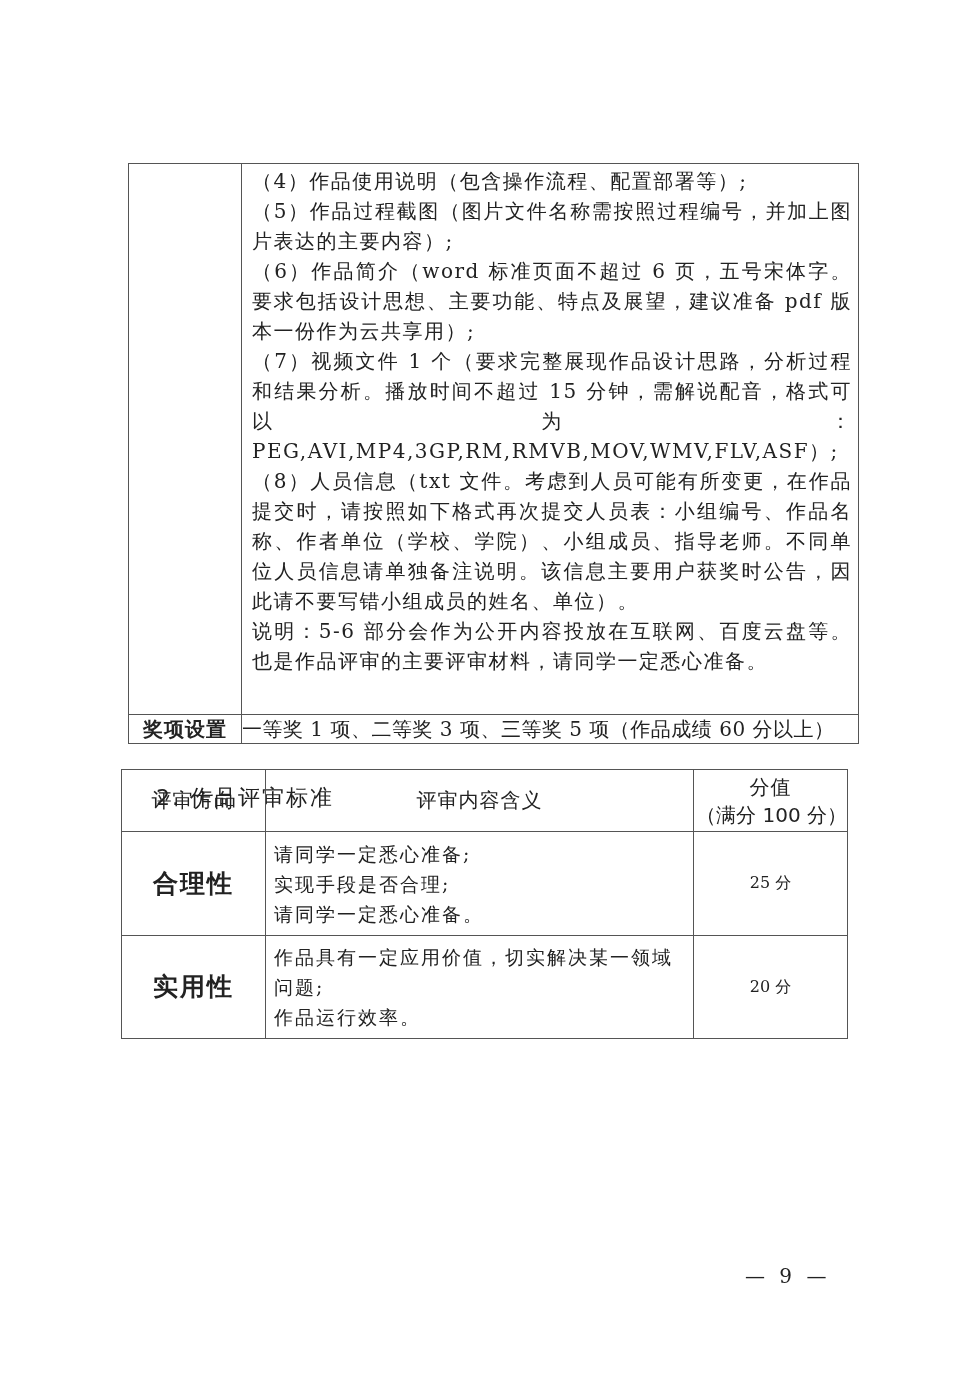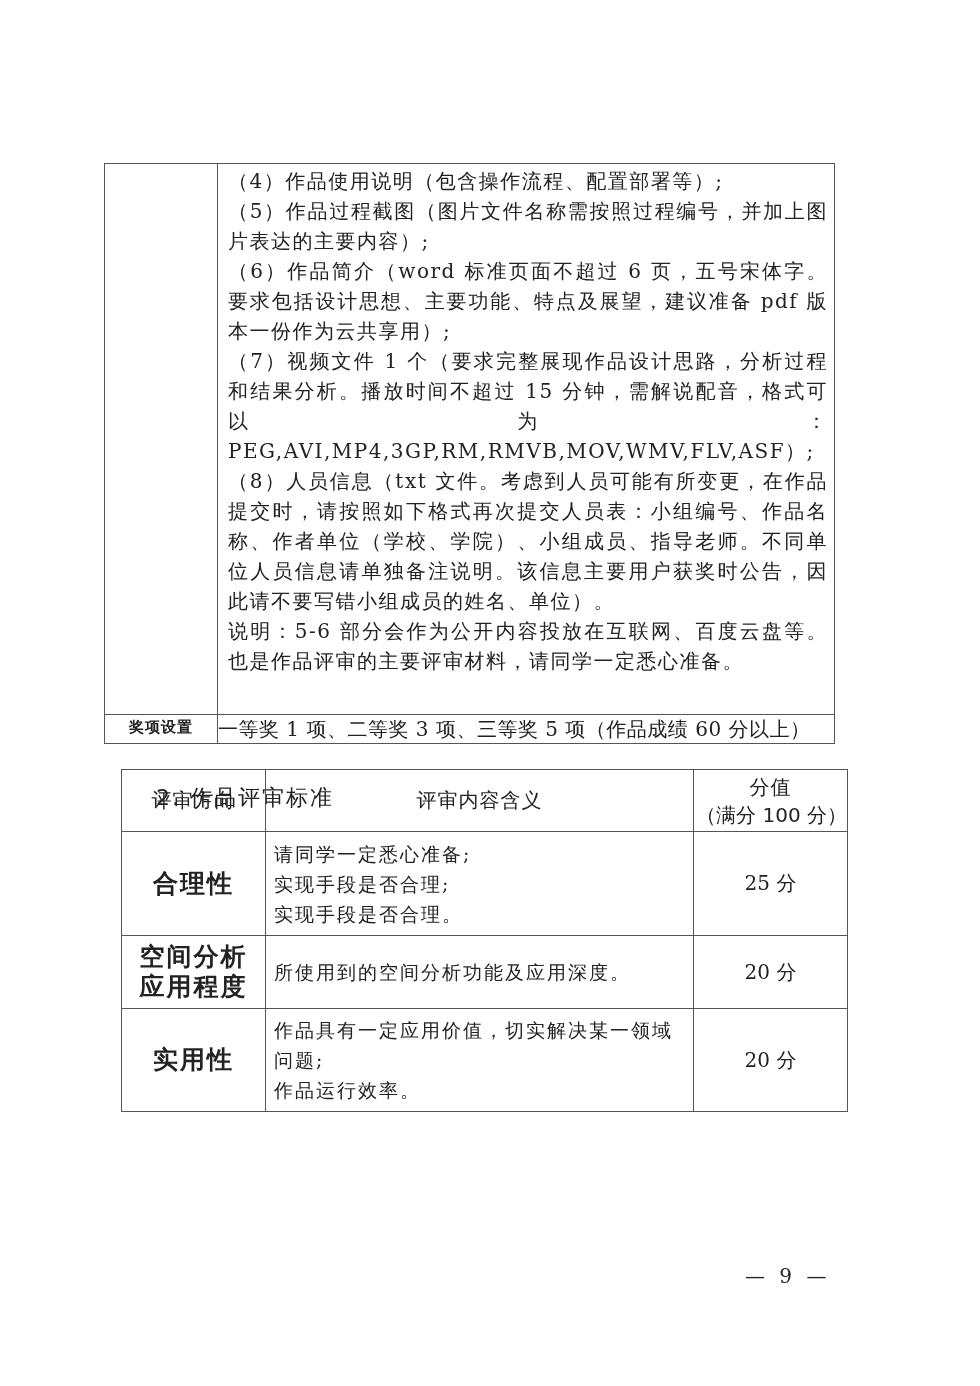--- a/index.html
+++ b/index.html
@@ -1,37 +1,37 @@
 <!DOCTYPE html>
 <html><head>
 <meta charset="utf-8">
 <style>
   html, body { margin: 0; padding: 0; background: #ffffff; }
   body { width: 980px; height: 1386px; position: relative; overflow: hidden;
          font-family: "DejaVu Serif", "Liberation Serif", serif; color: #222; }
-  .t1 { position: absolute; left: 104px; top: 163px; width: 731px; border-collapse: collapse; table-layout: fixed; }
+  .t1 { position: absolute; left: 128px; top: 163px; width: 731px; border-collapse: collapse; table-layout: fixed; }
   .t1 td { border: 1.5px solid #555; vertical-align: top; padding: 0; }
   .t1 .c1 { width: 112px; }
   .para { font-size: 20px; line-height: 30px; letter-spacing: 1.5px; text-align: justify; }
   .blank { height: 38px; }
-  .award-label { font-family: Liberation Mono, monospace; font-weight: bold; font-size: 15px;
+  .award-label { font-family: Liberation Serif, serif; font-weight: bold; font-size: 20px;
                  line-height: 28px; text-align: center; letter-spacing: 1px; margin-left: 32px; }
   .award-val { font-size: 20px; line-height: 28px; padding-left: 8px; letter-spacing: 0.5px; white-space: nowrap; }
   .section-title { position: absolute; left: 156px; top: 735px; font-size: 22px; letter-spacing: 2px;
                    font-family: "DejaVu Sans", "Liberation Sans", sans-serif; margin-top: 48px; }
   .t2 { position: absolute; left: 121px; top: 769px; width: 727px; border-collapse: collapse; table-layout: fixed; border-radius: 16px; }
   .t2 td, .t2 th { border: 1.5px solid #555; padding: 0; }
   .t2 .col1 { width: 143px; }
   .t2 .col3 { width: 153px; }
   .hdr { font-family: "DejaVu Sans", "Liberation Sans", sans-serif; font-weight: normal; font-size: 20px;
          text-align: center; letter-spacing: 1px; }
   .dir { font-family: "DejaVu Sans", "Liberation Sans", sans-serif; font-weight: bold; font-size: 25px;
          text-align: center; line-height: 30px; letter-spacing: 2px; }
   .content { font-size: 19px; line-height: 30px; letter-spacing: 2px; padding: 4px 6px 4px 8px !important; }
-  .score { font-size: 20px; text-align: center; }
+  .score { font-size: 16px; text-align: center; }
   .footer { position: absolute; left: 745px; top: 1264px; font-size: 20px; letter-spacing: 4px; }
 </style>
 </head>
 <body>
 
 <table class="t1">
   <tbody>
       <tr>
     <td class="c1"></td>
     <td style="padding:2px 6px 0 10px;">
@@ -61,33 +61,23 @@
     <th class="hdr col3" style="line-height:28px;">
       <div>分值</div>
       <div style="letter-spacing:0;text-align:right;">（满分 100 分）</div>
     </th>
   </tr>
   <tr style="height:104px;">
     <td class="dir">合理性</td>
     <td class="content">
       <div>请同学一定悉心准备;</div>
       <div>实现手段是否合理;</div>
-      <div>实现手段是否合理。</div>
+      <div>请同学一定悉心准备。</div>
     </td>
     <td class="score">25 分</td>
-  </tr>
-  <tr style="height:73px;">
-    <td class="dir">
-      <div>空间分析</div>
-      <div>应用程度</div>
-    </td>
-    <td class="content">
-      <div>所使用到的空间分析功能及应用深度。</div>
-    </td>
-    <td class="score">20 分</td>
   </tr>
   <tr style="height:103px;">
     <td class="dir">实用性</td>
     <td class="content">
       <div>作品具有一定应用价值，切实解决某一领域问题;</div>
       <div>作品运行效率。</div>
     </td>
     <td class="score">20 分</td>
   </tr>
 </tbody>

